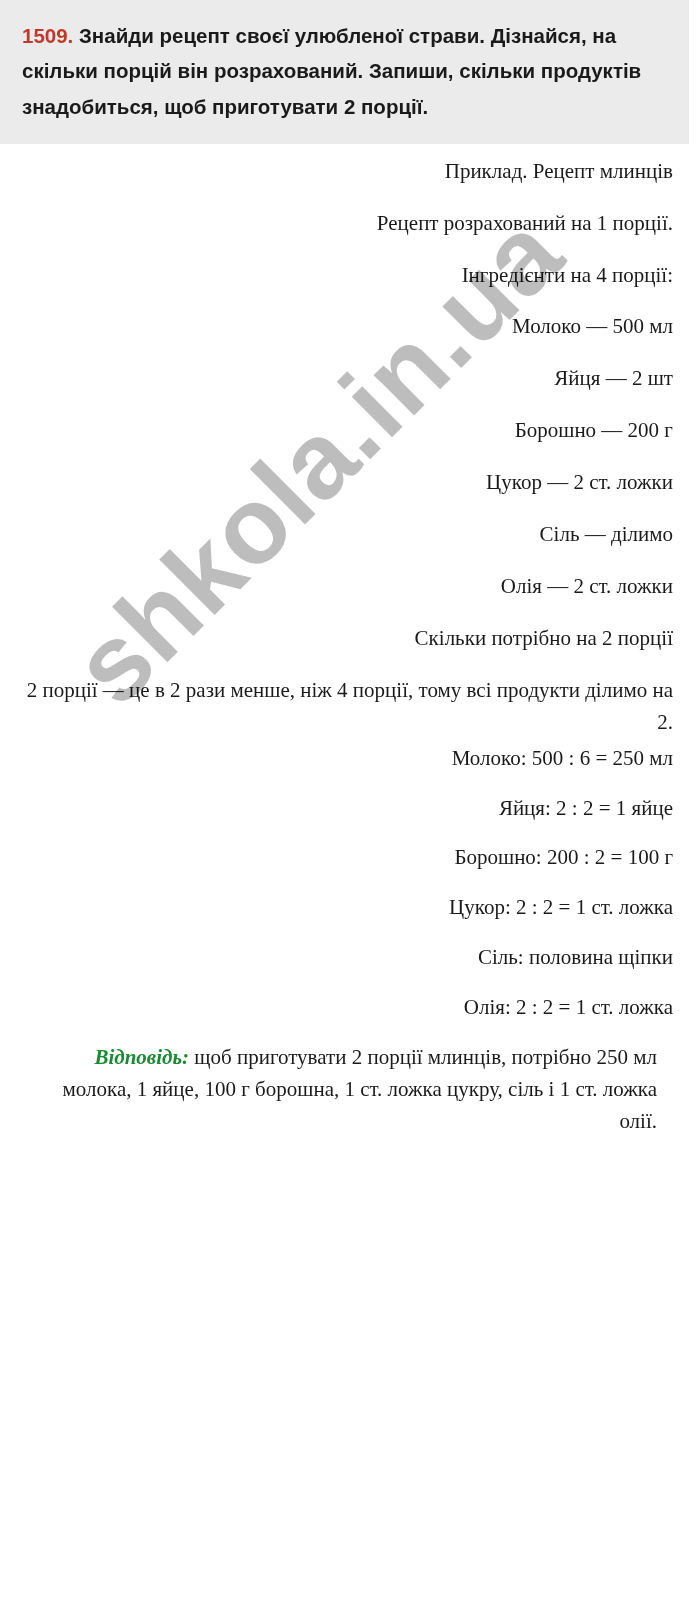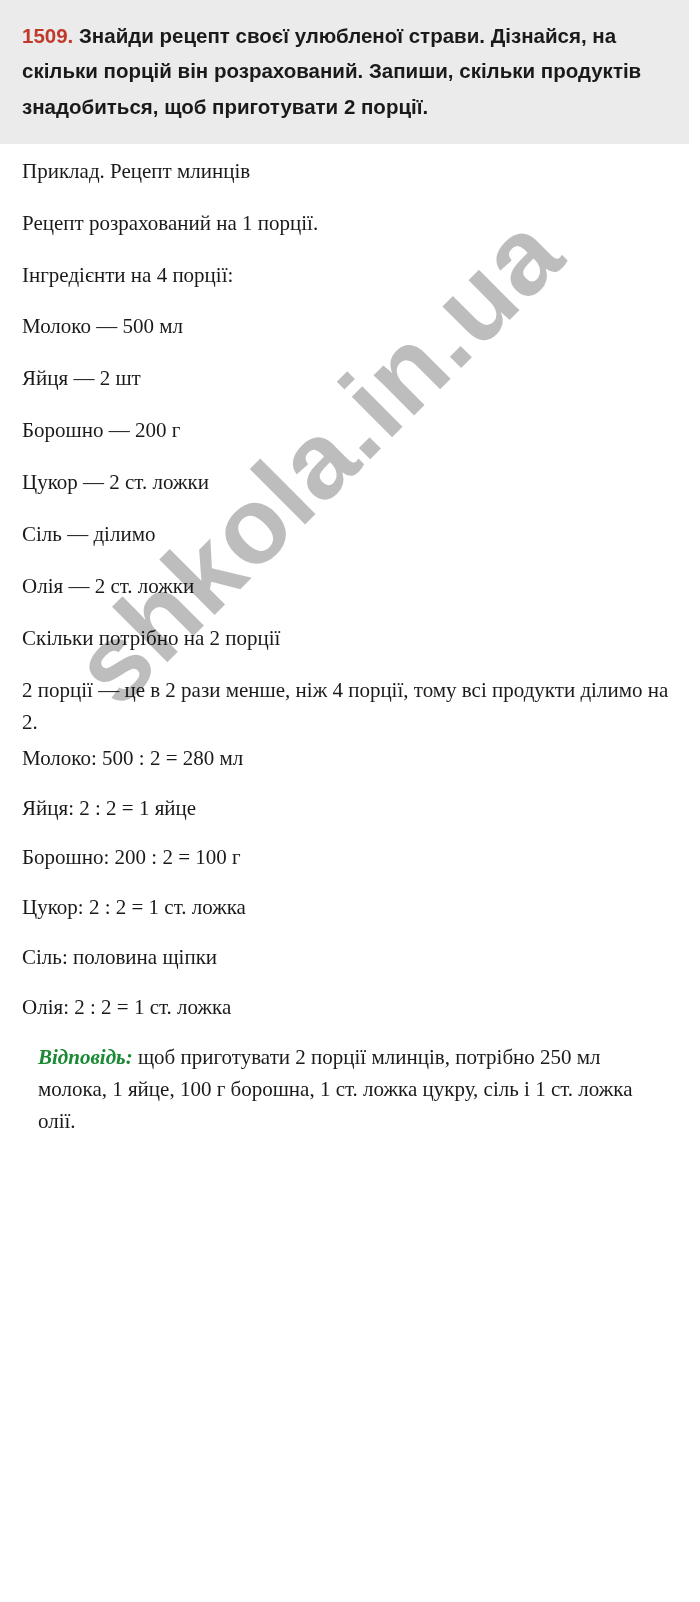--- a/index.html
+++ b/index.html
@@ -40,20 +40,21 @@
   .task-number {
     color: #c0392b;
     font-family: "Liberation Sans", sans-serif;
     font-weight: bold;
   }
 
   
   .solution {
     padding: 12px 16px 0 22px;
     box-sizing: border-box;
+    text-align: right;
   }
   .line {
     font-family: "Liberation Serif", serif;
     font-size: 21px;
     line-height: 1.52;
     color: #1a1a1a;
     margin: 0 0 20px 0;
   }
   .line.tight {
     margin-bottom: 18px;
@@ -115,21 +116,21 @@
     <p class="line">Рецепт розрахований на 1 порції.</p>
     <p class="line">Інгредієнти на 4 порції:</p>
     <p class="line">Молоко — 500 мл</p>
     <p class="line">Яйця — 2 шт</p>
     <p class="line">Борошно — 200 г</p>
     <p class="line">Цукор — 2 ст. ложки</p>
     <p class="line">Сіль — ділимо</p>
     <p class="line">Олія — 2 ст. ложки</p>
     <p class="line">Скільки потрібно на 2 порції</p>
     <p class="line multi">2 порції — це в 2 рази менше, ніж 4 порції, тому всі продукти ділимо на 2.</p>
-    <p class="line tight">Молоко: 500 : 2 = 280 мл</p>
+    <p class="line tight">Молоко: 500 : 6 = 250 мл</p>
     <p class="line tight">Яйця: 2 : 2 = 1 яйце</p>
     <p class="line tight">Борошно: 200 : 2 = 100 г</p>
     <p class="line tight">Цукор: 2 : 2 = 1 ст. ложка</p>
     <p class="line tight">Сіль: половина щіпки</p>
     <p class="line tight">Олія: 2 : 2 = 1 ст. ложка</p>
 
     <p class="answer">
       <span class="answer-label">Відповідь:</span><span> щоб приготувати 2 порції млинців, потрібно 250 мл молока, 1 яйце, 100 г борошна, 1 ст. ложка цукру, сіль і 1 ст. ложка олії.</span>
     </p>
   </div>

